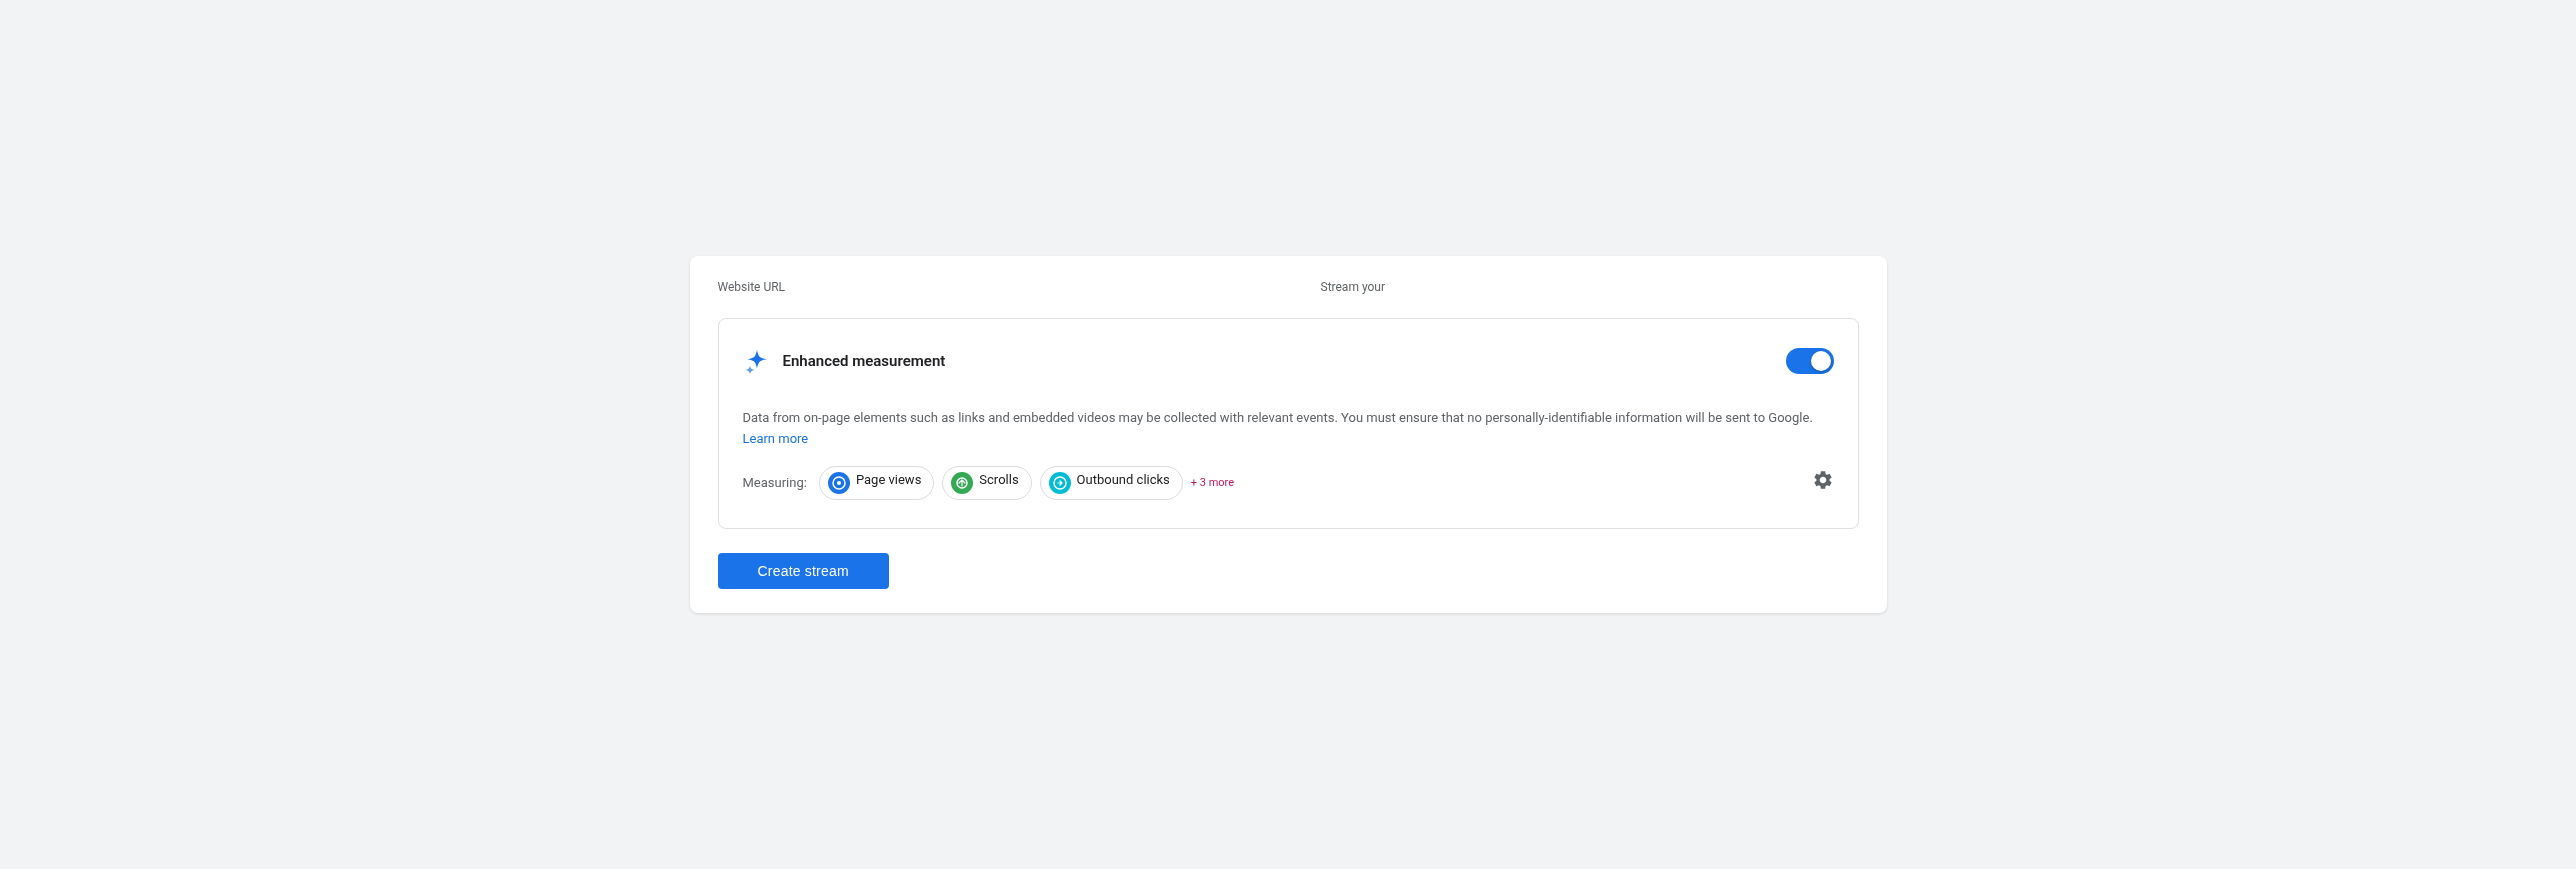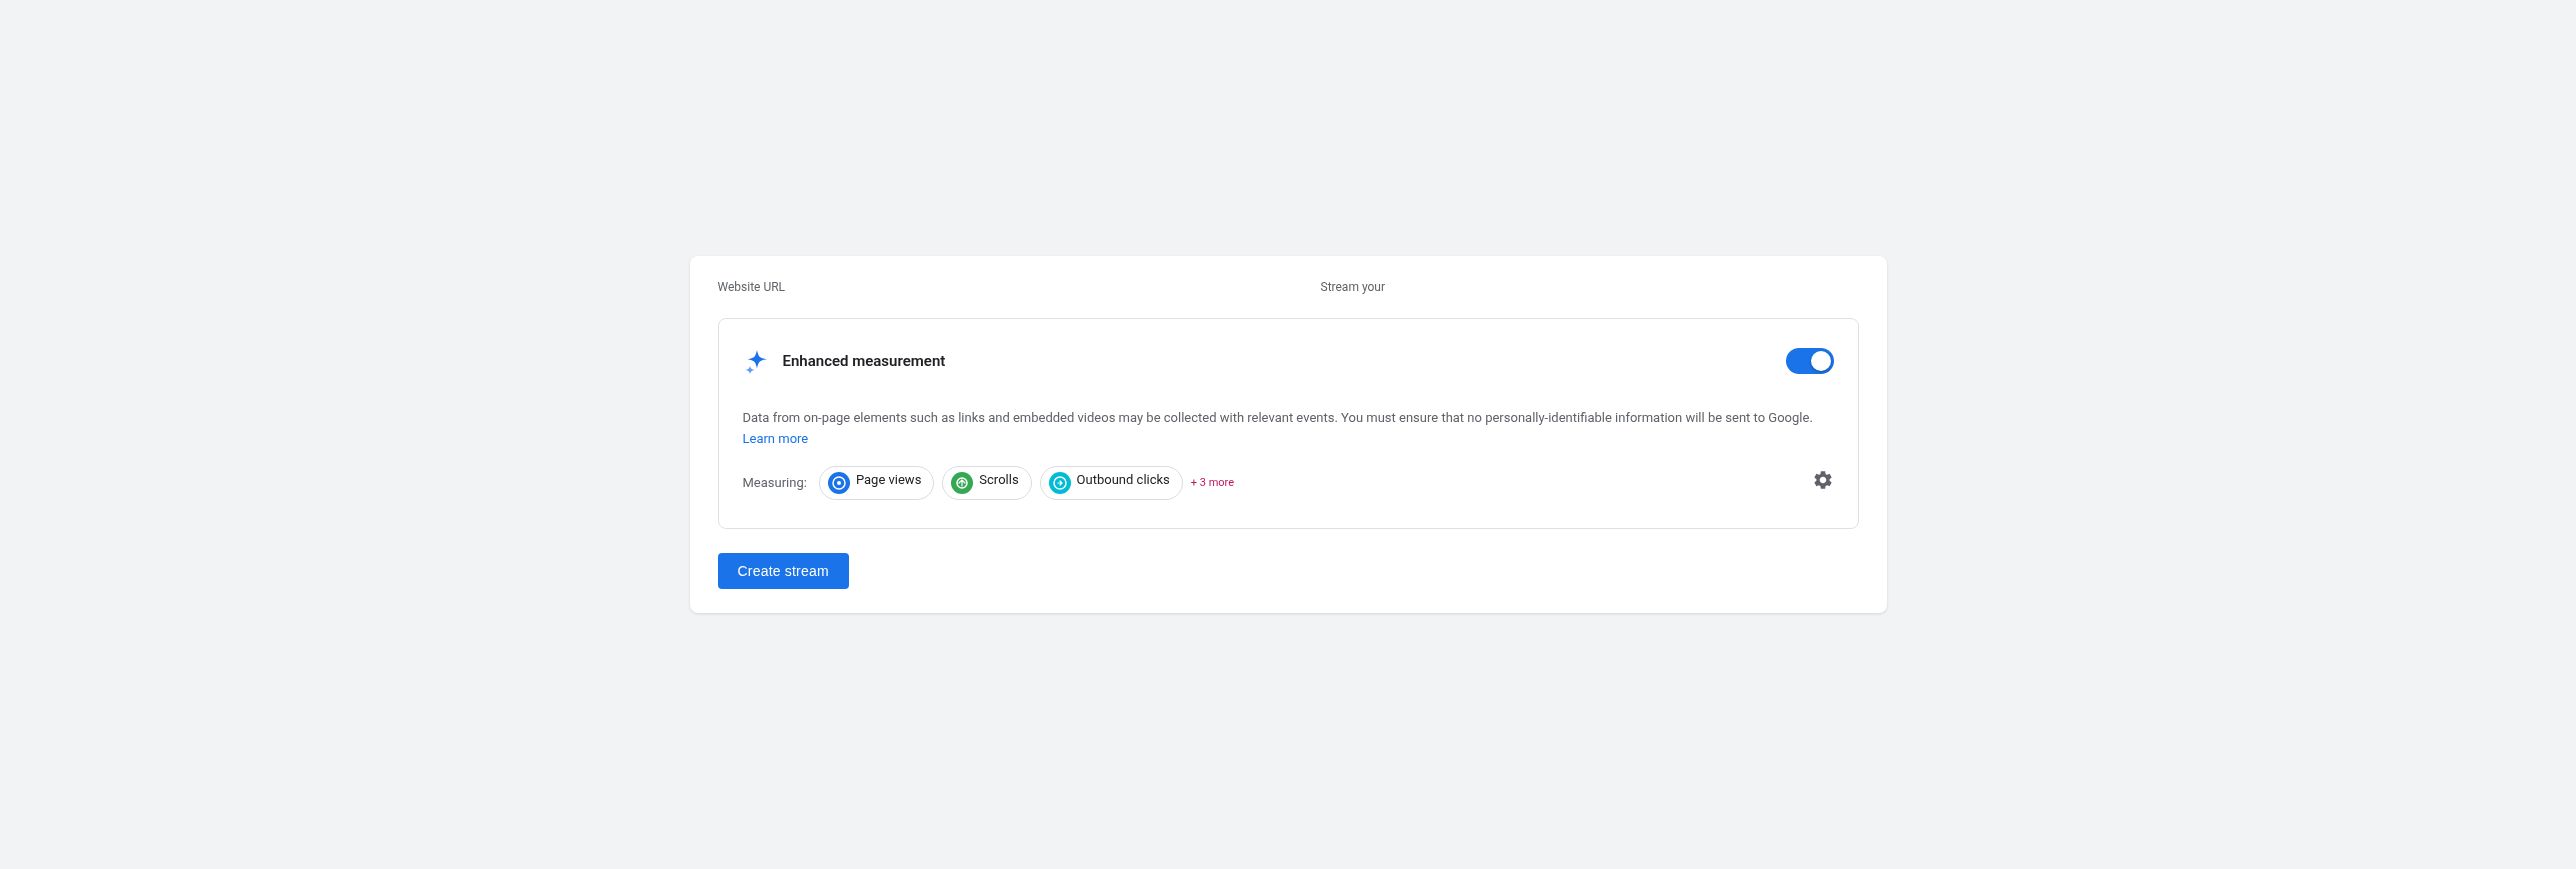--- a/index.html
+++ b/index.html
@@ -224,21 +224,21 @@
       color: #5f6368;
       cursor: pointer;
       font-size: 20px;
       margin-left: auto;
     }
     .create-btn {
       background: #1a73e8;
       color: #fff;
       border: none;
       border-radius: 4px;
-      padding: 10px 20px;
+      padding: 10px 40px;
       font-size: 14px;
       font-weight: 500;
       cursor: pointer;
       letter-spacing: 0.2px;
     }
   </style>
 </head>
 <body>
 
 <div class="card">

